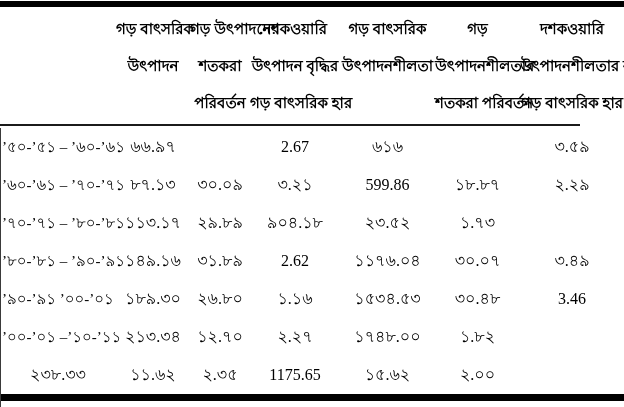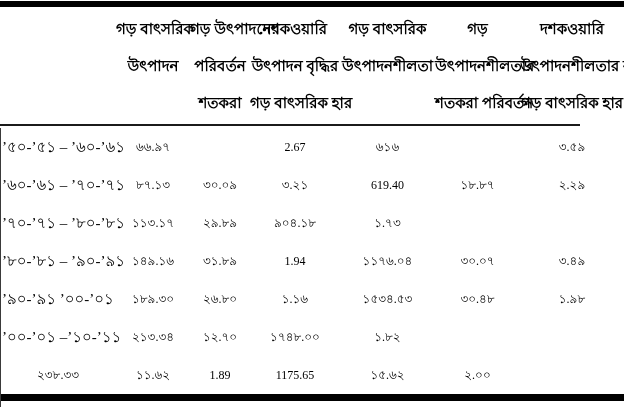--- a/index.html
+++ b/index.html
@@ -13,39 +13,39 @@
   .leftline { position:absolute; left:0; top:128px; width:1px; height:279px; background:#3a3a3a; }
   .grid { display:grid; grid-template-columns:116px 74px 60px 90px 95px 85px 104px; }
   .header {
     position:absolute; top:7px; left:0; width:580px; height:119px;
     border-bottom:2px solid #1b1b1b; box-sizing:border-box;font-weight:bold;
   }
   .th { padding-top:4px; text-align:center; font-size:15px; line-height:37px; white-space:nowrap; }
   .th div { height:37px; }
   .tbody { position:absolute; top:128px; left:0; width:624px; }
   .tr { height:38px; }
-  .td { font-size:12px; line-height:38px; text-align:center; white-space:nowrap; overflow:visible; }
+  .td { font-size:16px; line-height:38px; text-align:center; white-space:nowrap; overflow:visible; }
   .td.label { text-align:left; padding-left:2px; font-size:15px; }
 </style>
 </head>
 <body>
 
 <div class="page">
   <div class="topbar"></div>
 
   <div class="header grid">
     <div class="th"></div>
     <div class="th">
       <div>গড় বাৎসরিক</div>
       <div>উৎপাদন</div>
     </div>
     <div class="th">
       <div>গড় উৎপাদনের</div>
+      <div>শতকরা</div>
       <div>পরিবর্তন</div>
-      <div>শতকরা</div>
     </div>
     <div class="th">
       <div>দশকওয়ারি</div>
       <div>উৎপাদন বৃদ্ধির</div>
       <div>গড় বাৎসরিক হার</div>
     </div>
     <div class="th">
       <div>গড় বাৎসরিক</div>
       <div>উৎপাদনশীলতা</div>
     </div>
@@ -69,60 +69,62 @@
       <div class="td">2.67</div>
       <div class="td">৬১৬</div>
       <div class="td"></div>
       <div class="td">৩.৫৯</div>
     </div>
     <div class="tr grid">
       <div class="td label">’৬০-’৬১ – ’৭০-’৭১</div>
       <div class="td">৮৭.১৩</div>
       <div class="td">৩০.০৯</div>
       <div class="td">৩.২১</div>
-      <div class="td">619.40</div>
+      <div class="td">599.86</div>
       <div class="td">১৮.৮৭</div>
       <div class="td">২.২৯</div>
     </div>
     <div class="tr grid">
       <div class="td label">’৭০-’৭১ – ’৮০-’৮১</div>
       <div class="td">১১৩.১৭</div>
       <div class="td">২৯.৮৯</div>
       <div class="td">৯০৪.১৮</div>
+      <div class="td">২৩.৫২</div>
       <div class="td">১.৭৩</div>
     </div>
     <div class="tr grid">
       <div class="td label">’৮০-’৮১ – ’৯০-’৯১</div>
       <div class="td">১৪৯.১৬</div>
       <div class="td">৩১.৮৯</div>
-      <div class="td">1.94</div>
+      <div class="td">2.62</div>
       <div class="td">১১৭৬.০৪</div>
       <div class="td">৩০.০৭</div>
       <div class="td">৩.৪৯</div>
     </div>
     <div class="tr grid">
       <div class="td label">’৯০-’৯১ ’০০-’০১</div>
       <div class="td">১৮৯.৩০</div>
       <div class="td">২৬.৮০</div>
       <div class="td">১.১৬</div>
       <div class="td">১৫৩৪.৫৩</div>
       <div class="td">৩০.৪৮</div>
-      <div class="td">১.৯৮</div>
+      <div class="td">3.46</div>
     </div>
     <div class="tr grid">
       <div class="td label">’০০-’০১ –’১০-’১১</div>
       <div class="td">২১৩.৩৪</div>
       <div class="td">১২.৭০</div>
+      <div class="td">২.২৭</div>
       <div class="td">১৭৪৮.০০</div>
       <div class="td">১.৮২</div>
     </div>
     <div class="tr grid">
       <div class="td">২৩৮.৩৩</div>
       <div class="td">১১.৬২</div>
-      <div class="td">1.89</div>
+      <div class="td">২.৩৫</div>
       <div class="td">1175.65</div>
       <div class="td">১৫.৬২</div>
       <div class="td">২.০০</div>
     </div>
   </div>
 
   <div class="bottombar"></div>
   <div class="leftline"></div>
 </div>
 

